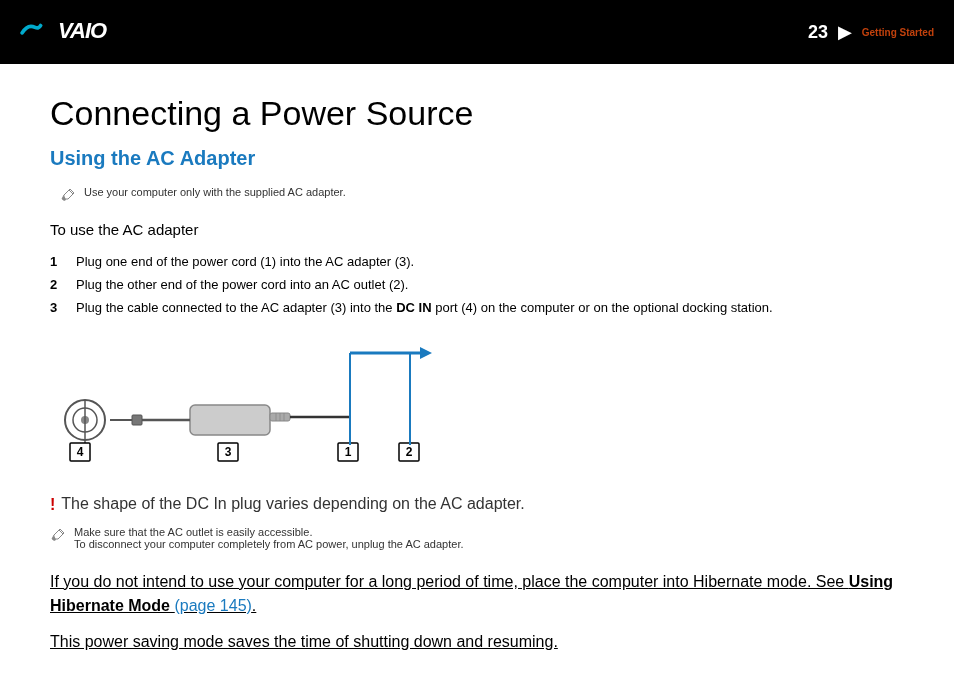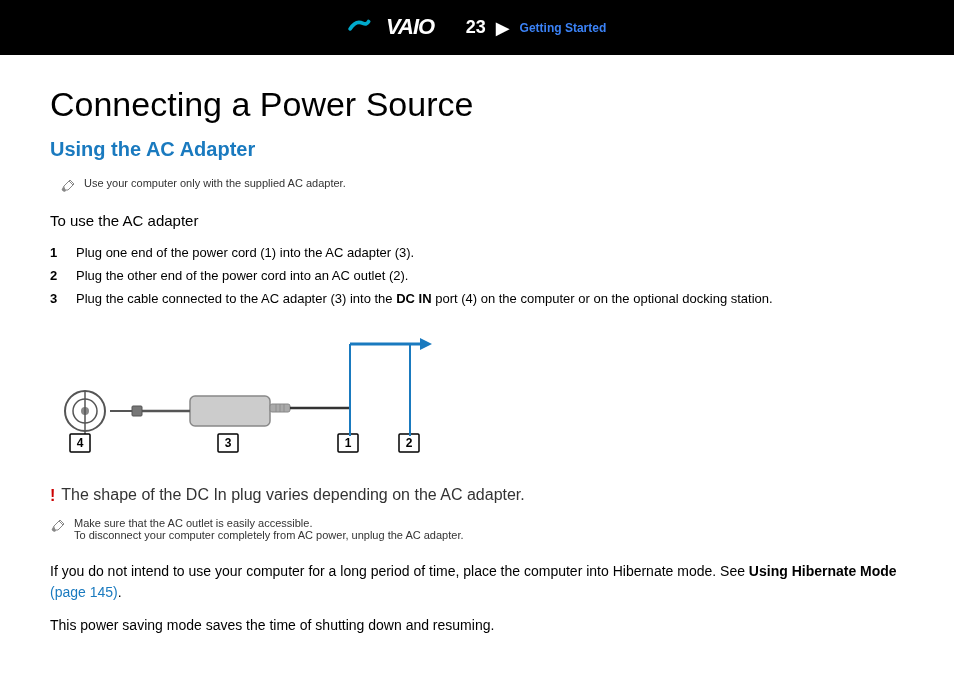--- a/index.html
+++ b/index.html
@@ -8,24 +8,24 @@
       font-size: 13px;
       background: #fff;
       color: #000;
       width: 954px;
       min-height: 674px;
     }
 
     
     .header {
       background: #000;
-      height: 55px;
+      height: 64px;
       display: flex;
       align-items: center;
-      justify-content: center;
+      justify-content: space-between;
       padding: 16px 20px;
     }
     .vaio-logo {
       display: flex;
       align-items: center;
       gap: 6px;
     }
     .vaio-logo-symbol {
       color: #fff;
       font-size: 22px;
@@ -45,22 +45,22 @@
     .header-page-num {
       color: #fff;
       font-size: 18px;
       font-weight: bold;
     }
     .header-arrow {
       color: #fff;
       font-size: 18px;
     }
     .header-section {
-      color: #3b82f6;
-      font-size: 12px;
+      color: #c2410c;
+      font-size: 10px;
       font-weight: bold;
     }
 
     
     .content {
       padding: 30px 50px 30px 50px;
     }
 
     .page-title {
       font-size: 34px;
@@ -161,24 +161,25 @@
     }
 
     .note-block2 {
       display: flex;
       align-items: flex-start;
       gap: 8px;
       margin-bottom: 14px;
     }
 
     .bottom-paragraphs p {
-      font-size: 14px;
+      font-size: 16px;
       margin-bottom: 12px;
       color: #000;
       line-height: 1.5;
+      text-decoration: underline;
     }
     .link-text {
       color: #1a7abf;
     }
   </style>
 </head>
 <body>
 
 <div class="header">
   <div class="vaio-logo">

